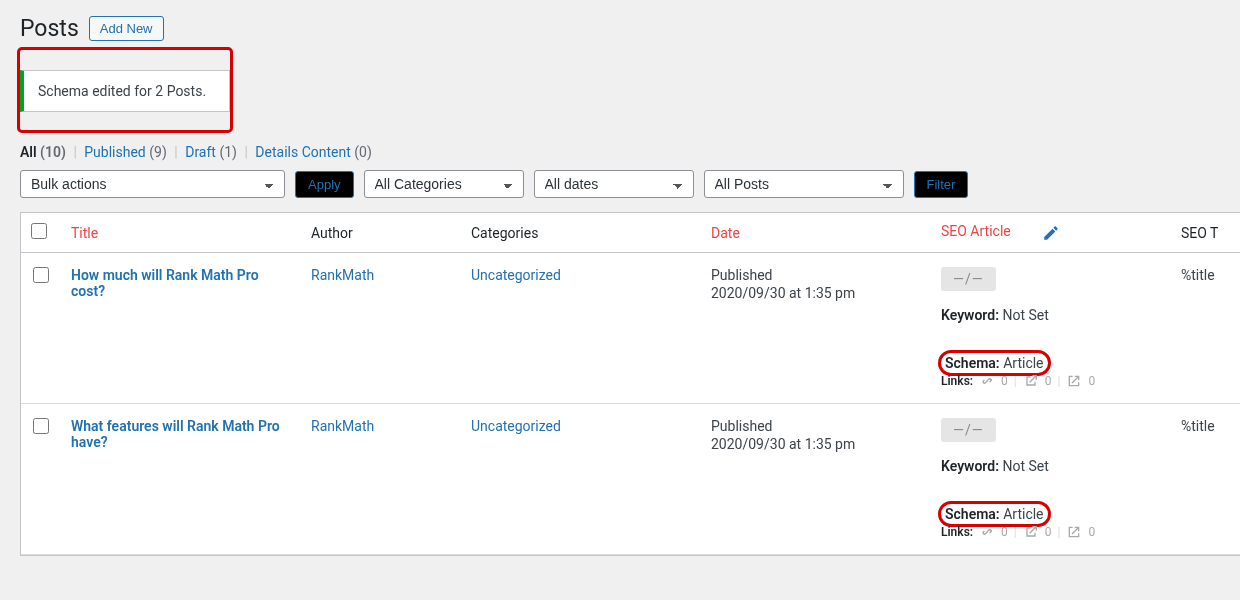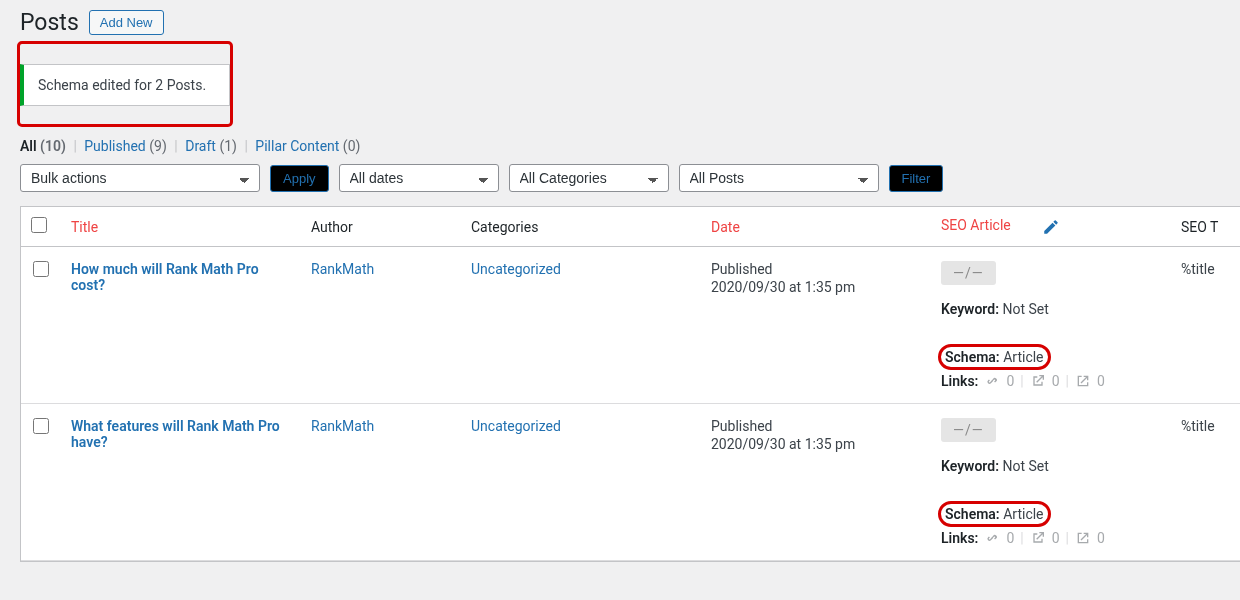--- a/index.html
+++ b/index.html
@@ -5,21 +5,21 @@
   * { box-sizing: border-box; margin: 0; padding: 0; }
   body {
     background: #f0f0f1;
     font-family: -apple-system, BlinkMacSystemFont, "Segoe UI", Roboto, sans-serif;
     font-size: 13px;
     color: #3c434a;
     padding: 0 0 0 0;
     width: 1240px;
     overflow: hidden;
   }
-  .wrap { padding: 0 20px; }
+  .wrap { padding: 6px 20px; }
   .header-row {
     display: flex;
     align-items: center;
     gap: 10px;
     padding: 0 0 4px 0;
   }
   h1.page-title {
     font-size: 23px;
     font-weight: 400;
     color: #1d2327;
@@ -74,21 +74,21 @@
     background: #fff;
     color: #2c3338;
     appearance: none;
     -webkit-appearance: none;
     position: relative;
     background-image: linear-gradient(45deg, transparent 50%, #555 50%), linear-gradient(135deg, #555 50%, transparent 50%);
     background-position: calc(100% - 15px) 13px, calc(100% - 10px) 13px;
     background-size: 5px 5px, 5px 5px;
     background-repeat: no-repeat;
   }
-  .bulk-select { width: 240px; }
+  .bulk-select { width: 265px; }
   .dates-select { width: 160px; }
   .cats-select { width: 160px; }
   .posts-select { width: 200px; }
   .btn-secondary {
     border: 1px solid #2271b1;
     color: #2271b1;
     background: #000000;
     padding: 5px 12px;
     border-radius: 3px;
     font-size: 13px;
@@ -146,22 +146,21 @@
   .seo-line { margin-top:6px; font-size:14px; }
   .seo-line strong { color:#1d2327; font-weight:600; }
   .schema-annot {
     outline: 3px solid #d60000;
     border-radius: 10px;
     padding: 2px 4px;
     display:inline-block;
     margin-top:24px;
   }
   .links-row {
-    margin-top:6px;
-    font-size:14px;
+    font-size:12px;
     color:#a7aaad;
     display:flex;
     align-items:center;
     gap:6px;
     text-align:center;
   }
   .links-row strong { color:#1d2327; font-weight:600; }
   .link-icon { display:inline-flex; width:16px; height:16px; color:#a7aaad; }
   .link-sep { color:#dcdcde; }
 
@@ -197,36 +196,36 @@
       <span>Published</span>
       <span class="count">(9)</span>
     </span>
     <span class="sep">|</span>
     <span class="tab-link">
       <span>Draft</span>
       <span class="count">(1)</span>
     </span>
     <span class="sep">|</span>
     <span class="tab-link">
-      <span>Pillar Content</span>
+      <span>Details Content</span>
       <span class="count">(0)</span>
     </span>
   </div>
 
   <div class="filters-row">
     <select class="select-lk bulk-select">
       <option>Bulk actions</option>
     </select>
     <button class="btn-secondary">Apply</button>
 
+    <select class="select-lk cats-select">
+      <option>All Categories</option>
+    </select>
     <select class="select-lk dates-select">
       <option>All dates</option>
-    </select>
-    <select class="select-lk cats-select">
-      <option>All Categories</option>
     </select>
     <select class="select-lk posts-select">
       <option>All Posts</option>
     </select>
     <button class="btn-secondary">Filter</button>
   </div>
 
   <table class="wp-list">
     <colgroup>
       <col class="col-cb">

